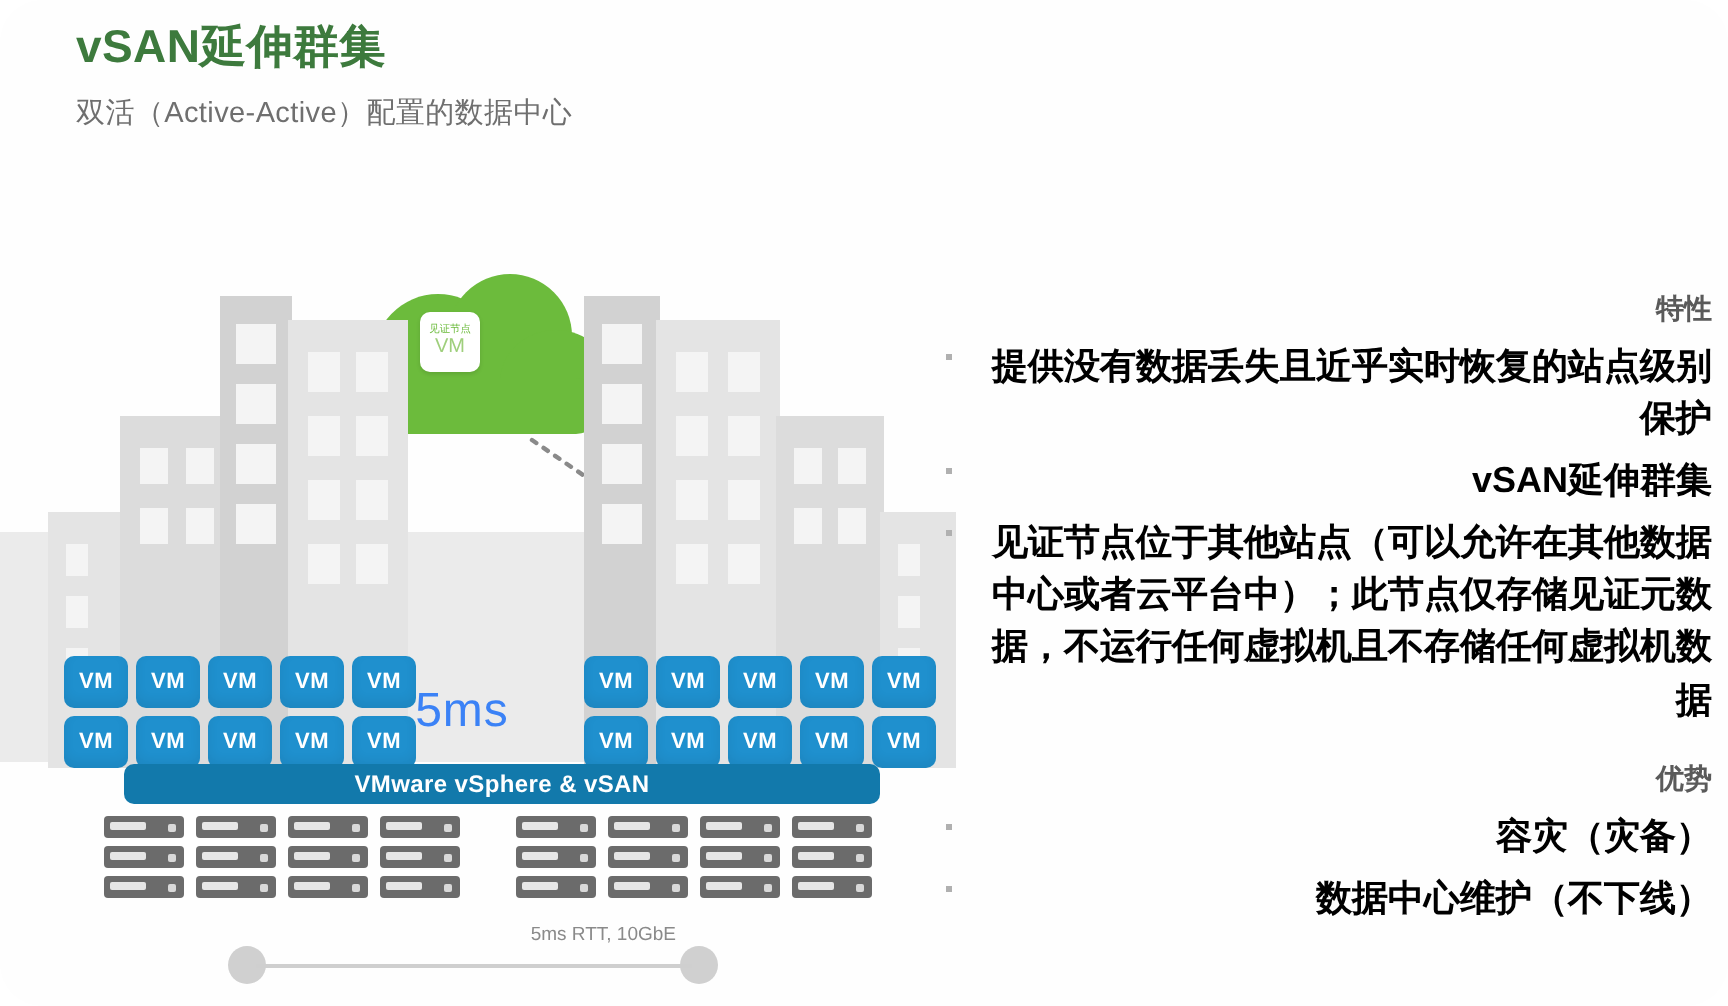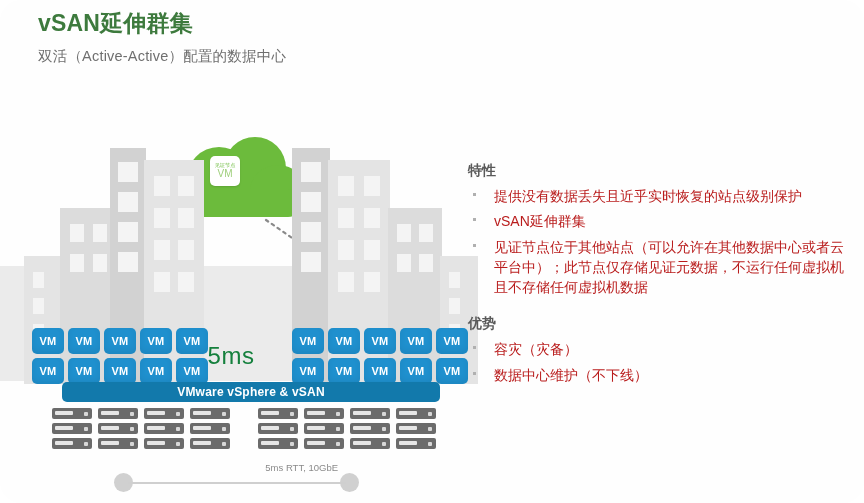--- a/index.html
+++ b/index.html
@@ -17,27 +17,27 @@
   #title{
     font-size:23px;font-weight:bold;color:#3d7a3d;letter-spacing:.2px;
     line-height:1.2;white-space:nowrap;
   }
   #subtitle{
     margin-top:9px;font-size:14.5px;color:#6f6f6f;font-weight:400;
     letter-spacing:.2px;white-space:nowrap;
   }
 
   
-  #rightcol{position:absolute;left:466px;top:162px;width:390px;}
+  #rightcol{position:absolute;left:466px;top:146px;width:390px;text-align:right;}
   .sect-head{font-size:14px;font-weight:bold;color:#5a5a5a;margin:0 0 6px 2px;}
   .sect-head.second{margin-top:18px;}
   ul.blist{list-style:none;margin:0;padding:0;}
   ul.blist li{
     position:relative;padding-left:28px;margin-bottom:5px;
-    font-size:14px;line-height:1.45;color:#b91c1c;
+    font-size:18px;line-height:1.45;color:#000000;font-weight:bold;
   }
   ul.blist li::before{
     content:"";position:absolute;left:7px;top:7px;
     width:3px;height:3px;background:#b0b0b0;
   }
 
   
   #diagram{position:absolute;left:0;top:120px;width:462px;height:383px;}
 
   
@@ -91,21 +91,21 @@
     width:32px;height:26px;border-radius:5px;
     background:#1f90ce;
     display:flex;align-items:center;justify-content:center;
     color:#ffffff;font-size:11px;font-weight:bold;letter-spacing:.3px;
     box-shadow:inset 0 -3px 6px rgba(0,0,0,.07);
   }
 
   
   #center5ms{
     position:absolute;left:196px;top:222px;width:70px;
-    text-align:center;font-size:24px;color:#15803d;font-weight:400;
+    text-align:center;font-size:24px;color:#3b82f6;font-weight:400;
     letter-spacing:.5px;
   }
 
   
   #vsanbar{
     position:absolute;left:62px;top:262px;width:378px;height:20px;
     background:#1279ab;border-radius:5px;
     display:flex;align-items:center;justify-content:center;
     color:#ffffff;font-size:12px;font-weight:bold;letter-spacing:.2px;
   }

